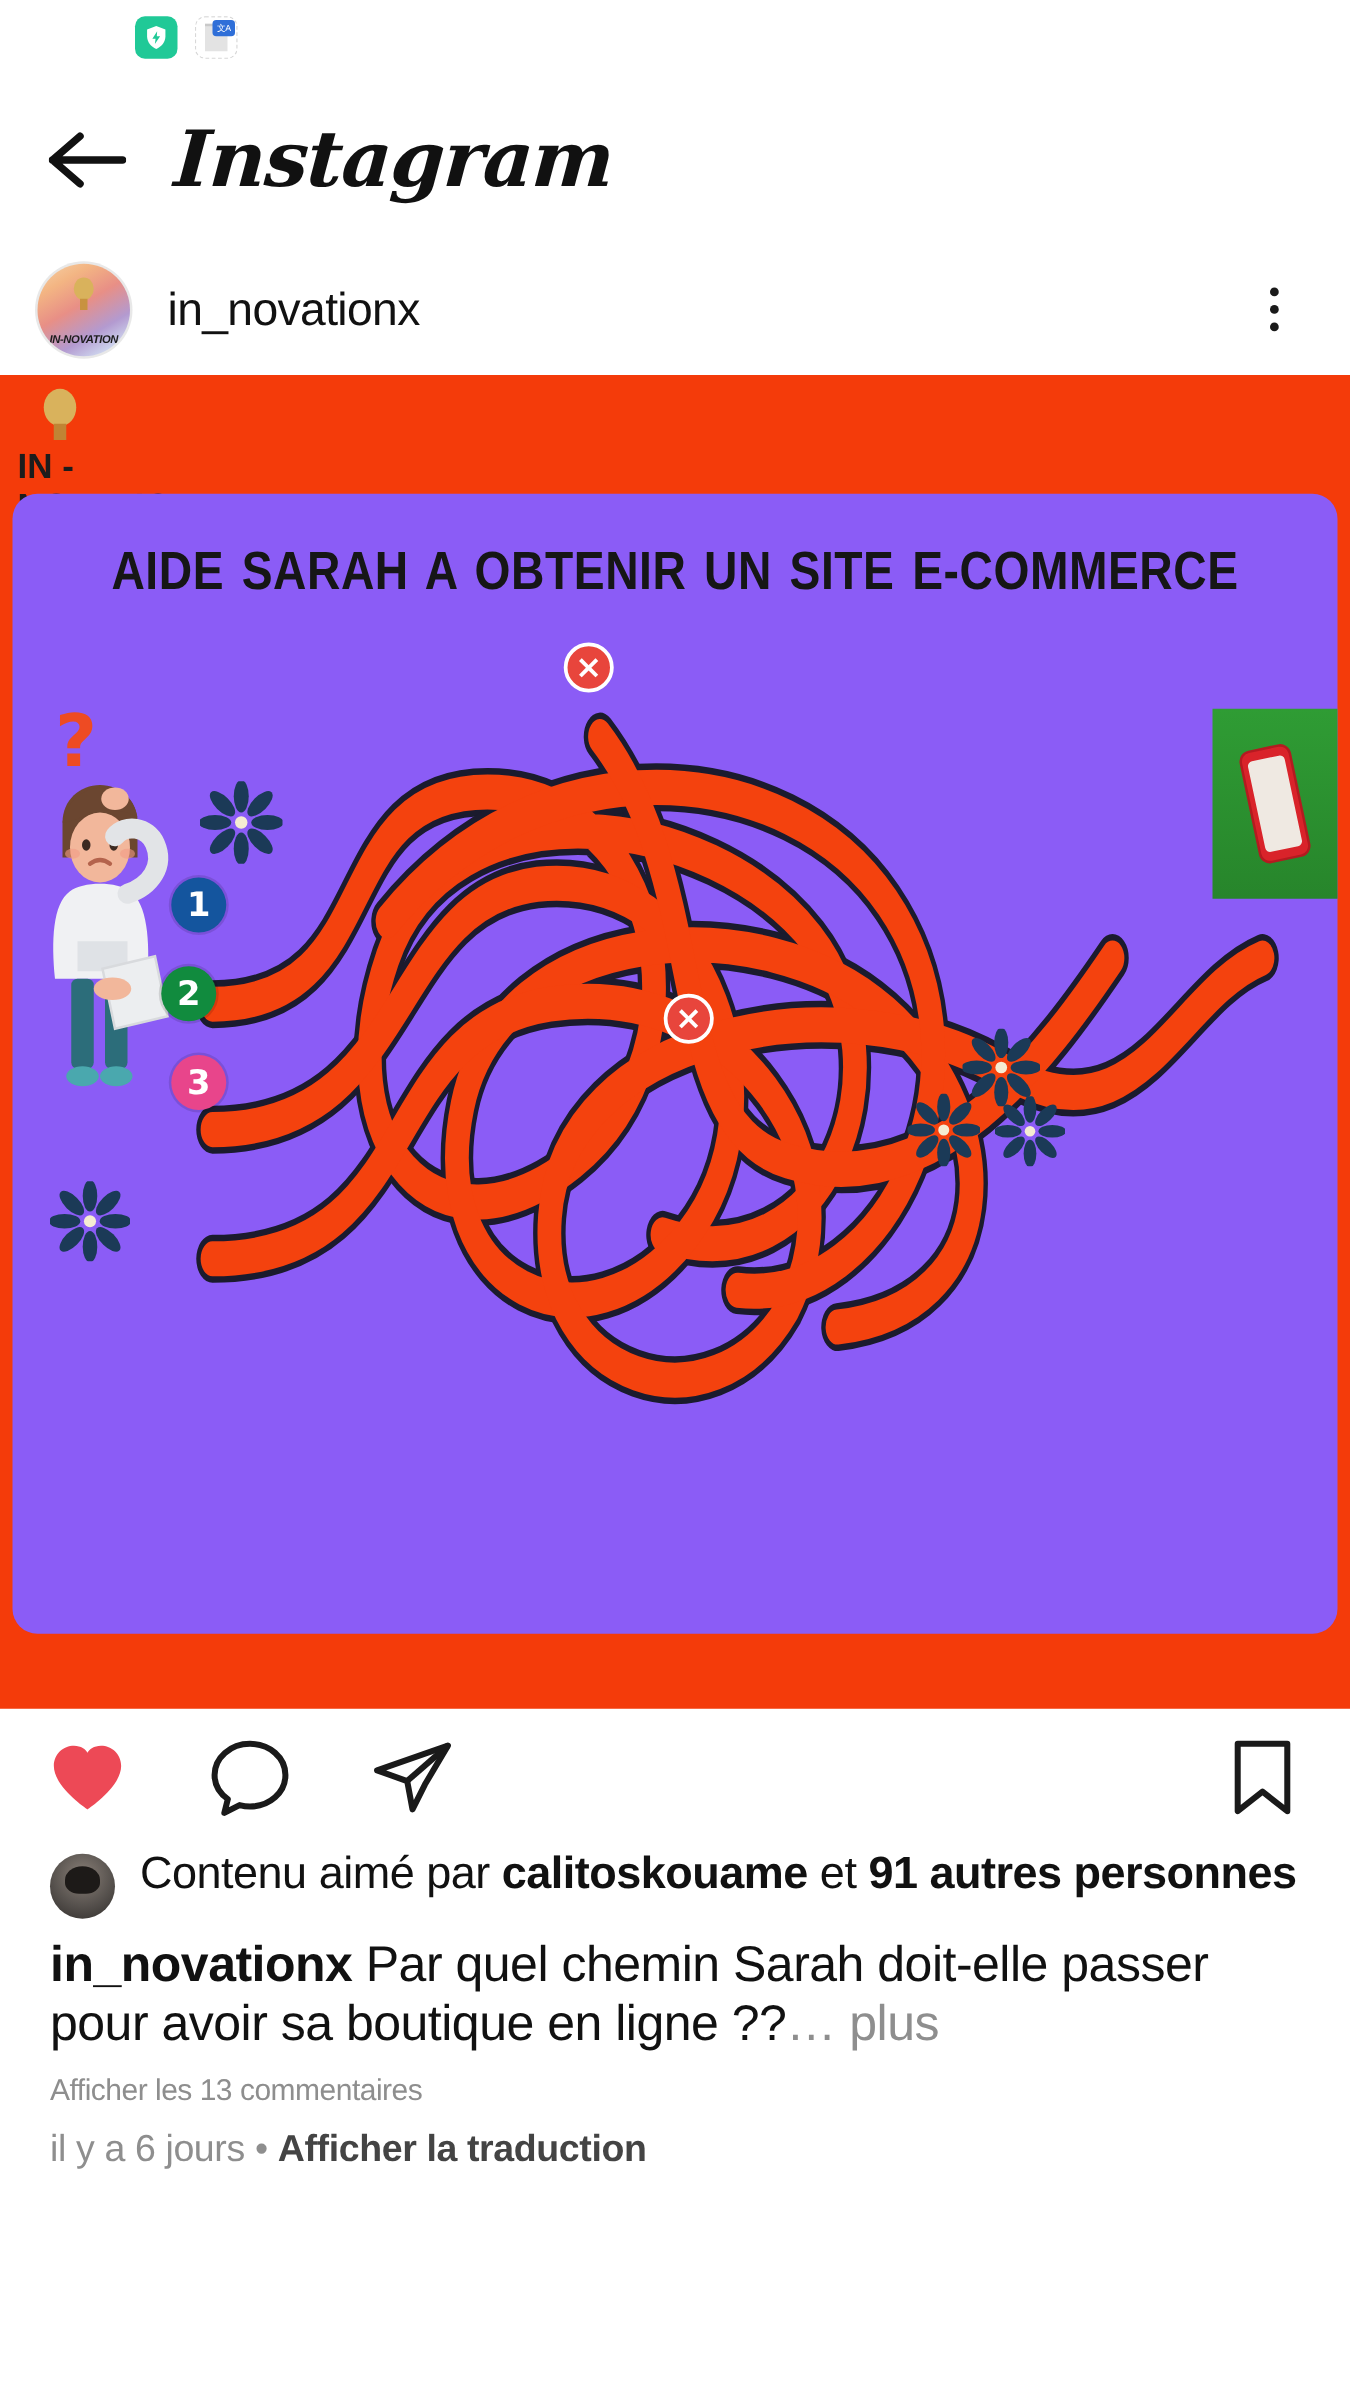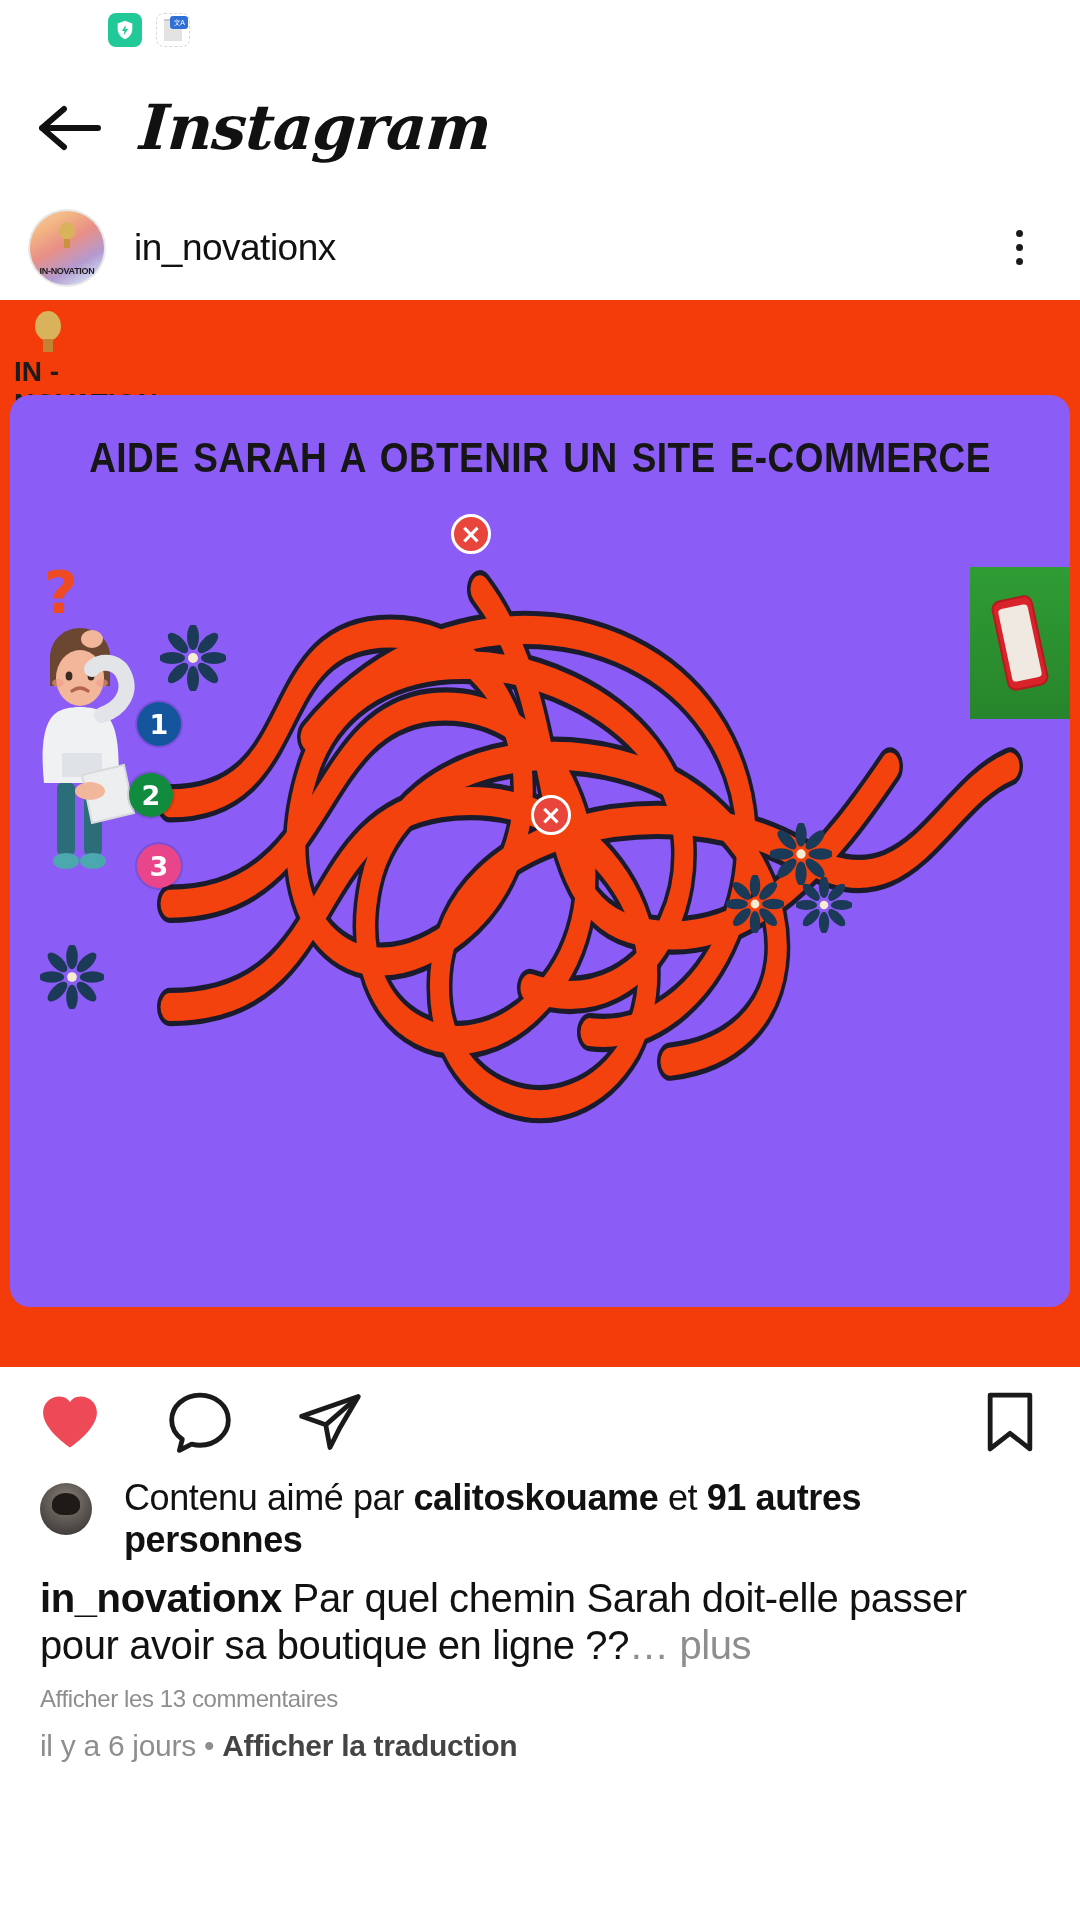--- a/index.html
+++ b/index.html
@@ -27,21 +27,21 @@
   .brand {
     font-family:"DejaVu Serif", serif;
     font-size:62px; font-style:italic; font-weight:700;
     color:#111; letter-spacing:-1px; transform:skewX(-4deg);
   }
 
   
   .post-header { height:105px; display:flex; align-items:center; padding:0 28px; }
   .avatar-ring {
     width:78px; height:78px; border-radius:50%; padding:2px;
-    background:#e8e8e8; display:flex; align-items:center; justify-content:flex-end;
+    background:#e8e8e8; display:flex; align-items:center; justify-content:flex-end;font-style:italic;
   }
   .avatar {
     width:74px; height:74px; border-radius:50%; overflow:hidden; position:relative;
     background:linear-gradient(150deg,#f6d2a8 0%,#f3b583 22%,#e88f86 45%,#b39ad0 70%,#cfd8ef 88%,#f2f4fb 100%);
     display:flex; align-items:flex-end; justify-content:center;
   }
   .avatar .bulb { position:absolute; top:10px; left:50%; transform:translateX(-50%); width:22px; height:30px; }
   .avatar .brandtext {
     position:absolute; bottom:9px; left:0; right:0; text-align:center;
     font-size:9px; font-weight:700; color:#1c1c1c; letter-spacing:-0.3px; white-space:nowrap;
@@ -99,21 +99,21 @@
 
   .flower { position:absolute; }
 
   
   .actions { height:110px; display:flex; align-items:center; padding:0 34px; gap:58px; }
   .act { width:72px; height:72px; display:flex; align-items:center; justify-content:center; }
   .act svg { width:68px; height:68px; }
   .act.save { margin-left:auto; }
 
   
-  .likes { display:flex; align-items:flex-start; padding:0 40px; gap:32px; }
+  .likes { display:flex; align-items:flex-start; padding:0 40px; gap:20px; }
   .likes-av {
     width:52px; height:52px; border-radius:50%; flex:none; margin-top:6px; overflow:hidden;
     background:radial-gradient(circle at 50% 34%, #8a8078 0%, #57524e 55%, #2f2c2a 100%);
     position:relative;
   }
   .likes-av:after{ content:""; position:absolute; left:12px; top:10px; width:28px; height:22px;
     border-radius:50% 50% 40% 40%; background:#1d1a18; }
   .likes-txt { font-size:36px; line-height:1.16; color:#111; letter-spacing:-0.4px; }
   .likes-txt b { font-weight:700; }
 

